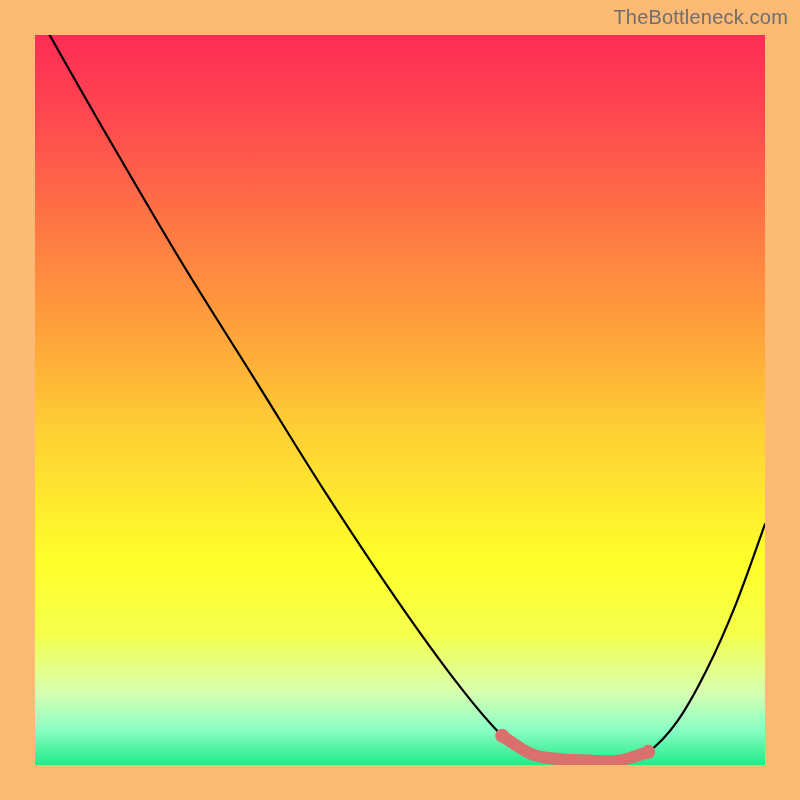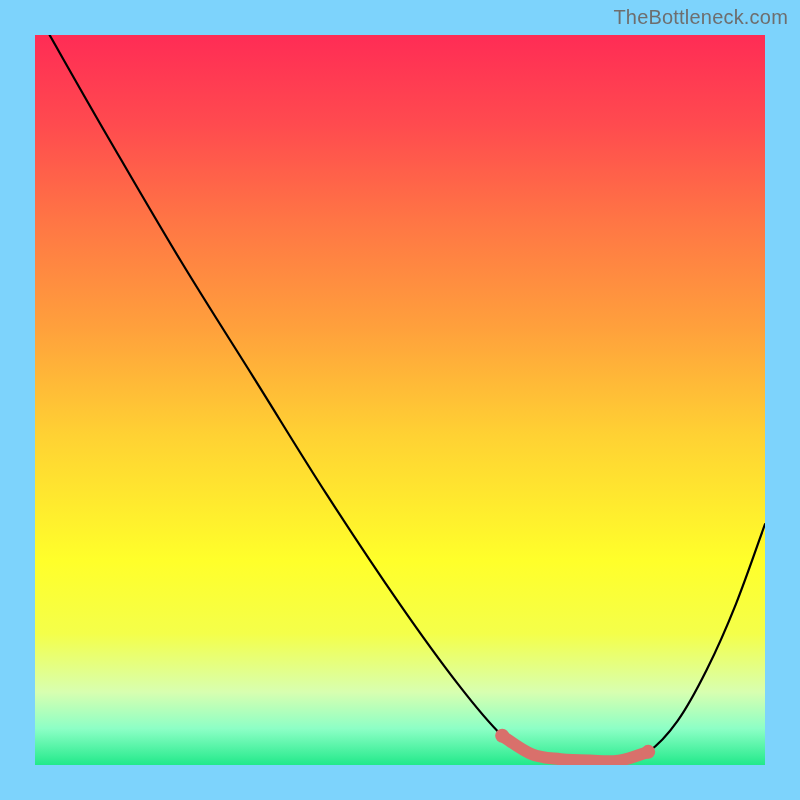--- a/index.html
+++ b/index.html
@@ -8,21 +8,21 @@
     width: 800px;
     height: 800px;
     background: #000;
     overflow: hidden;
     font-family: Arial, Helvetica, sans-serif;
   }
   .frame {
     position: relative;
     width: 800px;
     height: 800px;
-    background: #7dd3fc;
+    background: #fdba74;
   }
   .plot-area {
     position: absolute;
     left: 35px;
     top: 35px;
     width: 730px;
     height: 730px;
     background: linear-gradient(to bottom,
       #ff2c55 0%,
       #ff4a4f 12%,

